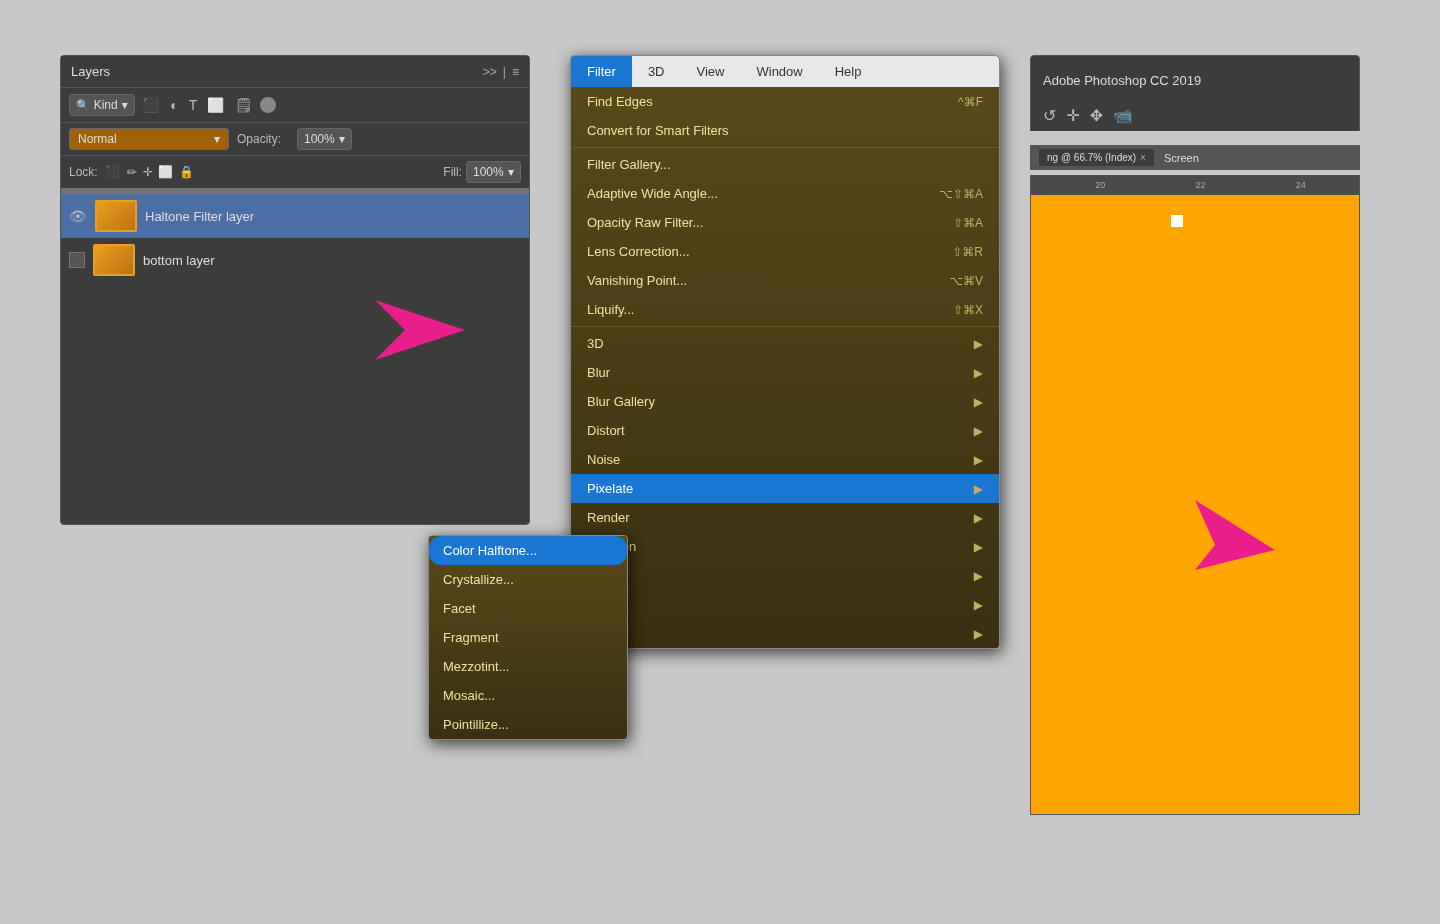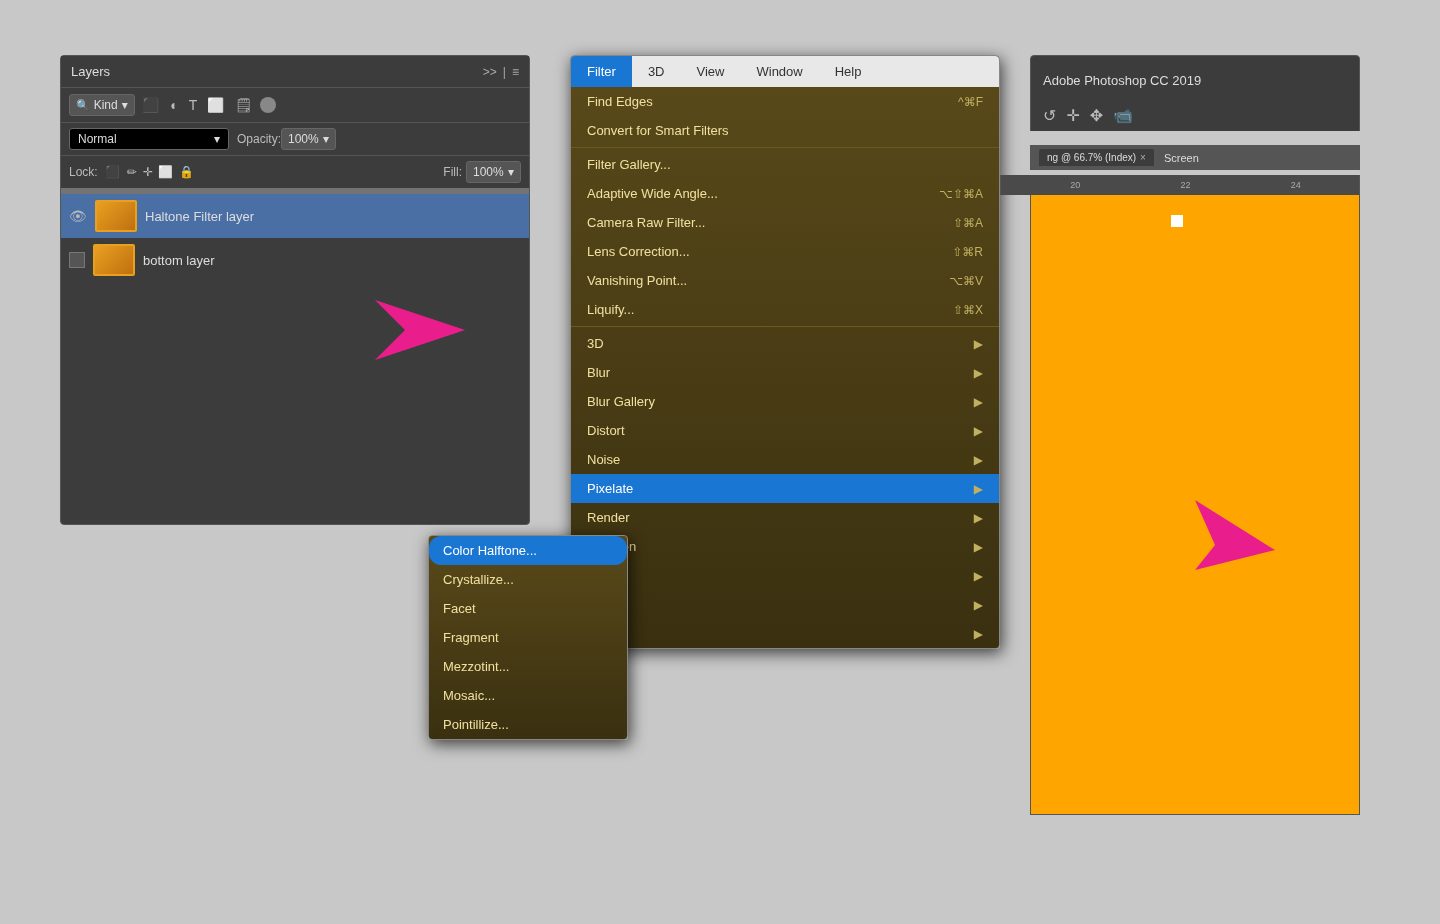--- a/index.html
+++ b/index.html
@@ -87,35 +87,35 @@
       padding: 5px 8px;
       display: flex;
       align-items: center;
       gap: 8px;
       border-bottom: 1px solid #555;
     }
 
     .blend-dropdown {
       display: flex;
       align-items: center;
-      background: #000000;
+      background: #a16207;
       border: 1px solid #666;
       border-radius: 3px;
       padding: 3px 8px;
       color: #ddd;
       font-size: 12px;
       gap: 16px;
       cursor: pointer;
       width: 160px;
     }
 
     .opacity-control {
       display: flex;
       align-items: center;
-      gap: 0;
+      gap: 16px;
       color: #bbb;
       font-size: 12px;
       text-align: center;
     }
 
     .opacity-value {
       background: #555;
       border: 1px solid #666;
       border-radius: 3px;
       padding: 3px 6px;
@@ -352,21 +352,21 @@
       border-radius: 2px 2px 0 0;
       display: flex;
       align-items: center;
       gap: 4px;
     }
 
     .canvas-ruler {
       position: absolute;
       right: 80px;
       top: 175px;
-      width: 360px;
+      width: 330px;
       height: 20px;
       background: #4a4a4a;
       border-left: 1px solid #555;
       border-right: 1px solid #555;
       display: flex;
       align-items: center;
       padding-left: 11px;
     }
 
     .ruler-marks {
@@ -494,21 +494,21 @@
   <div class="menu-item">
     <span>Filter Gallery...</span>
   </div>
 
   <div class="menu-item">
     <span>Adaptive Wide Angle...</span>
     <span class="shortcut">⌥⇧⌘A</span>
   </div>
 
   <div class="menu-item">
-    <span>Camera Raw Filter...</span>
+    <span>Opacity Raw Filter...</span>
     <span class="shortcut">⇧⌘A</span>
   </div>
 
   <div class="menu-item">
     <span>Lens Correction...</span>
     <span class="shortcut">⇧⌘R</span>
   </div>
 
   <div class="menu-item">
     <span>Vanishing Point...</span>

